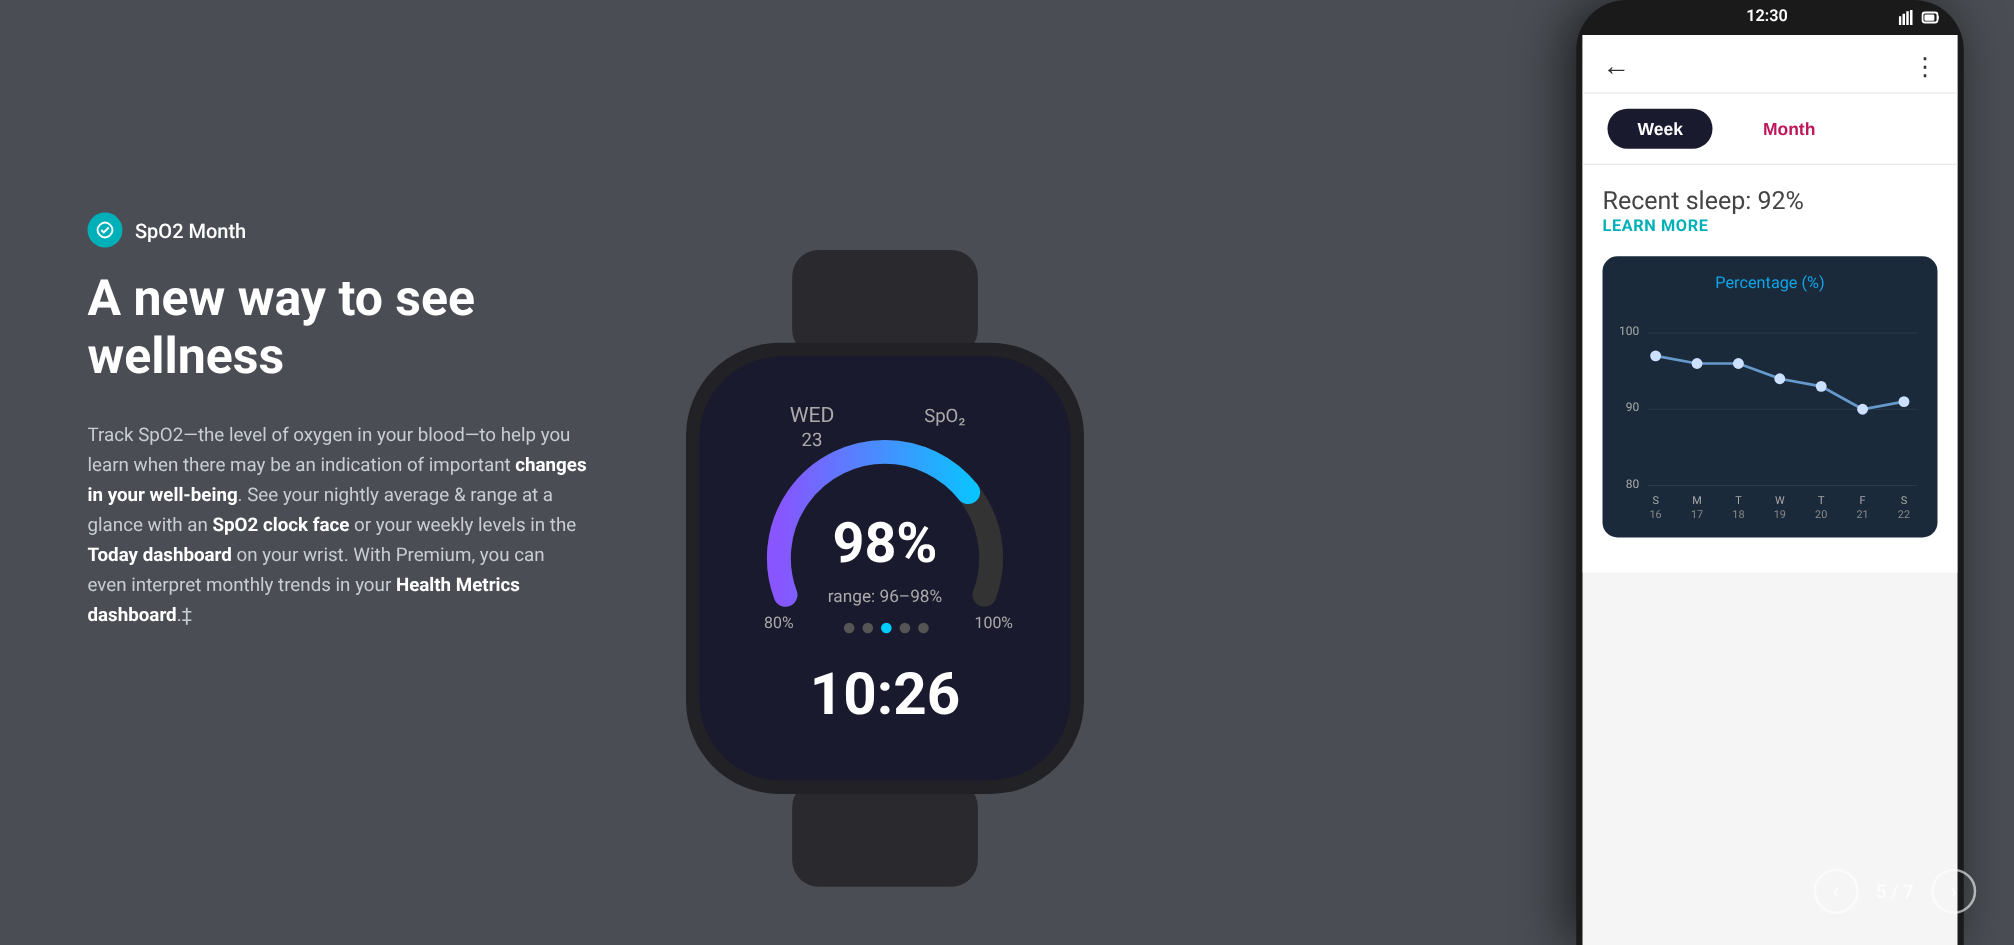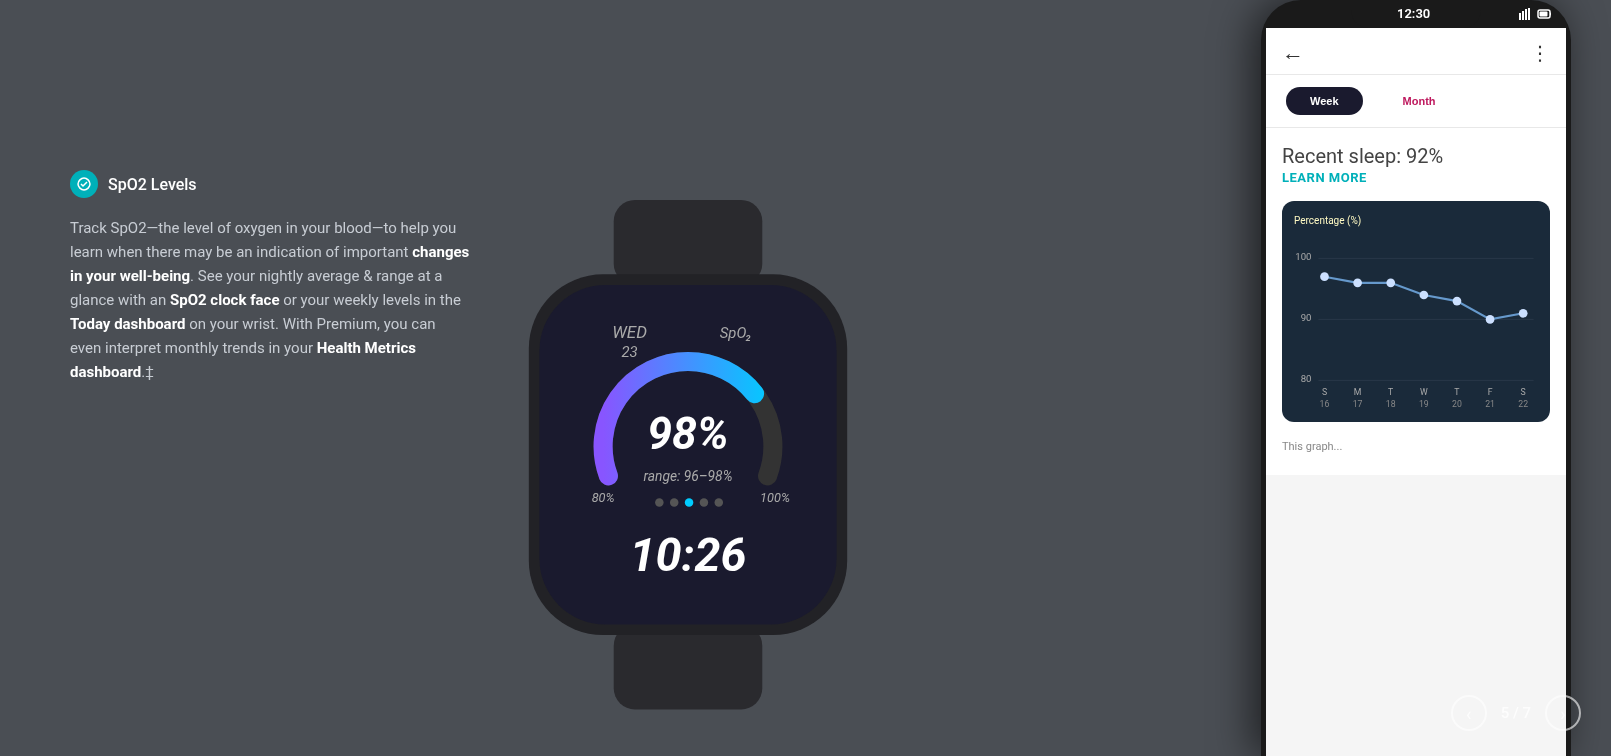--- a/index.html
+++ b/index.html
@@ -58,25 +58,24 @@
     }
 
     .body-text strong {
       color: #ffffff;
       font-weight: 700;
     }
 
     
     .watch-container {
       position: absolute;
-      left: 428px;
+      left: 448px;
       top: 200px;
       width: 520px;
       height: 520px;
-      font-style: italic;
     }
 
     
     .watch-svg {
       width: 100%;
       height: 100%;
     }
 
     
     .phone-container {
@@ -180,21 +179,21 @@
       background: #ffffff;
       padding: 12px 20px;
       display: flex;
       gap: 16px;
       border-bottom: 1px solid #e8e8e8;
     }
 
     .tab-btn {
       padding: 8px 24px;
       border-radius: 24px;
-      font-size: 11px;
+      font-size: 14px;
       font-weight: 600;
       cursor: pointer;
       border: none;
       text-align: center;
     }
 
     .tab-btn.active {
       background: #1a1a2e;
       color: #ffffff;
     }
@@ -235,22 +234,23 @@
 
     
     .chart-container {
       background: #1a2a3a;
       border-radius: 12px;
       padding: 14px 12px 10px;
       margin-bottom: 12px;
     }
 
     .chart-title {
-      color: #fef9c3;
-      font-size: 10px;
+      color: #0ea5e9;
+      font-size: 13px;
+      text-align: center;
       margin-bottom: 8px;
     }
 
     .chart-svg-wrapper {
       width: 100%;
     }
 
     
     .nav-arrows {
       position: absolute;
@@ -291,23 +291,24 @@
 <body>
 
 <div class="left-section">
   <div class="brand-badge">
     <div class="brand-icon">
       <svg width="16" height="16" viewBox="0 0 16 16">
         <path d="M8 2 C5 2 2 5 2 8 C2 11 5 14 8 14 C11 14 14 11 14 8 C14 5 11 2 8 2Z" fill="none" stroke="white" stroke-width="1.5"></path>
         <path d="M5 8 L7 10 L11 6" stroke="white" stroke-width="1.5" fill="none"></path>
       </svg>
     </div>
-    <span class="brand-label">SpO2 Levels</span>
+    <span class="brand-label">SpO2 Month</span>
   </div>
 
+  <h1 class="headline">A new way to see wellness</h1>
 
   <p class="body-text">
     Track SpO2—the level of oxygen in your blood—to help you learn when there may be an indication of important <strong>changes in your well-being</strong>. See your nightly average &amp; range at a glance with an <strong>SpO2 clock face</strong> or your weekly levels in the <strong>Today dashboard</strong> on your wrist. With Premium, you can even interpret monthly trends in your <strong>Health Metrics dashboard</strong>.‡
   </p>
 </div>
 
 <div class="watch-container">
   <svg class="watch-svg" viewBox="0 0 420 490" xmlns="http://www.w3.org/2000/svg">
 
     <rect x="140" y="0" width="140" height="80" rx="20" fill="#2a2a2e"></rect>
@@ -420,21 +421,20 @@
               <text x="73" y="198" fill="#888" font-size="10" text-anchor="middle">17</text>
               <text x="111" y="198" fill="#888" font-size="10" text-anchor="middle">18</text>
               <text x="149" y="198" fill="#888" font-size="10" text-anchor="middle">19</text>
               <text x="187" y="198" fill="#888" font-size="10" text-anchor="middle">20</text>
               <text x="225" y="198" fill="#888" font-size="10" text-anchor="middle">21</text>
               <text x="263" y="198" fill="#888" font-size="10" text-anchor="middle">22</text>
             </svg>
           </div>
         </div>
 
-        <div class="this-graph-note">This graph...</div>
       </div>
     </div>
   </div>
 </div>
 
 <div class="nav-arrows">
   <div class="nav-arrow">
     <span>‹</span>
   </div>
   <span class="nav-counter">5 / 7</span>

